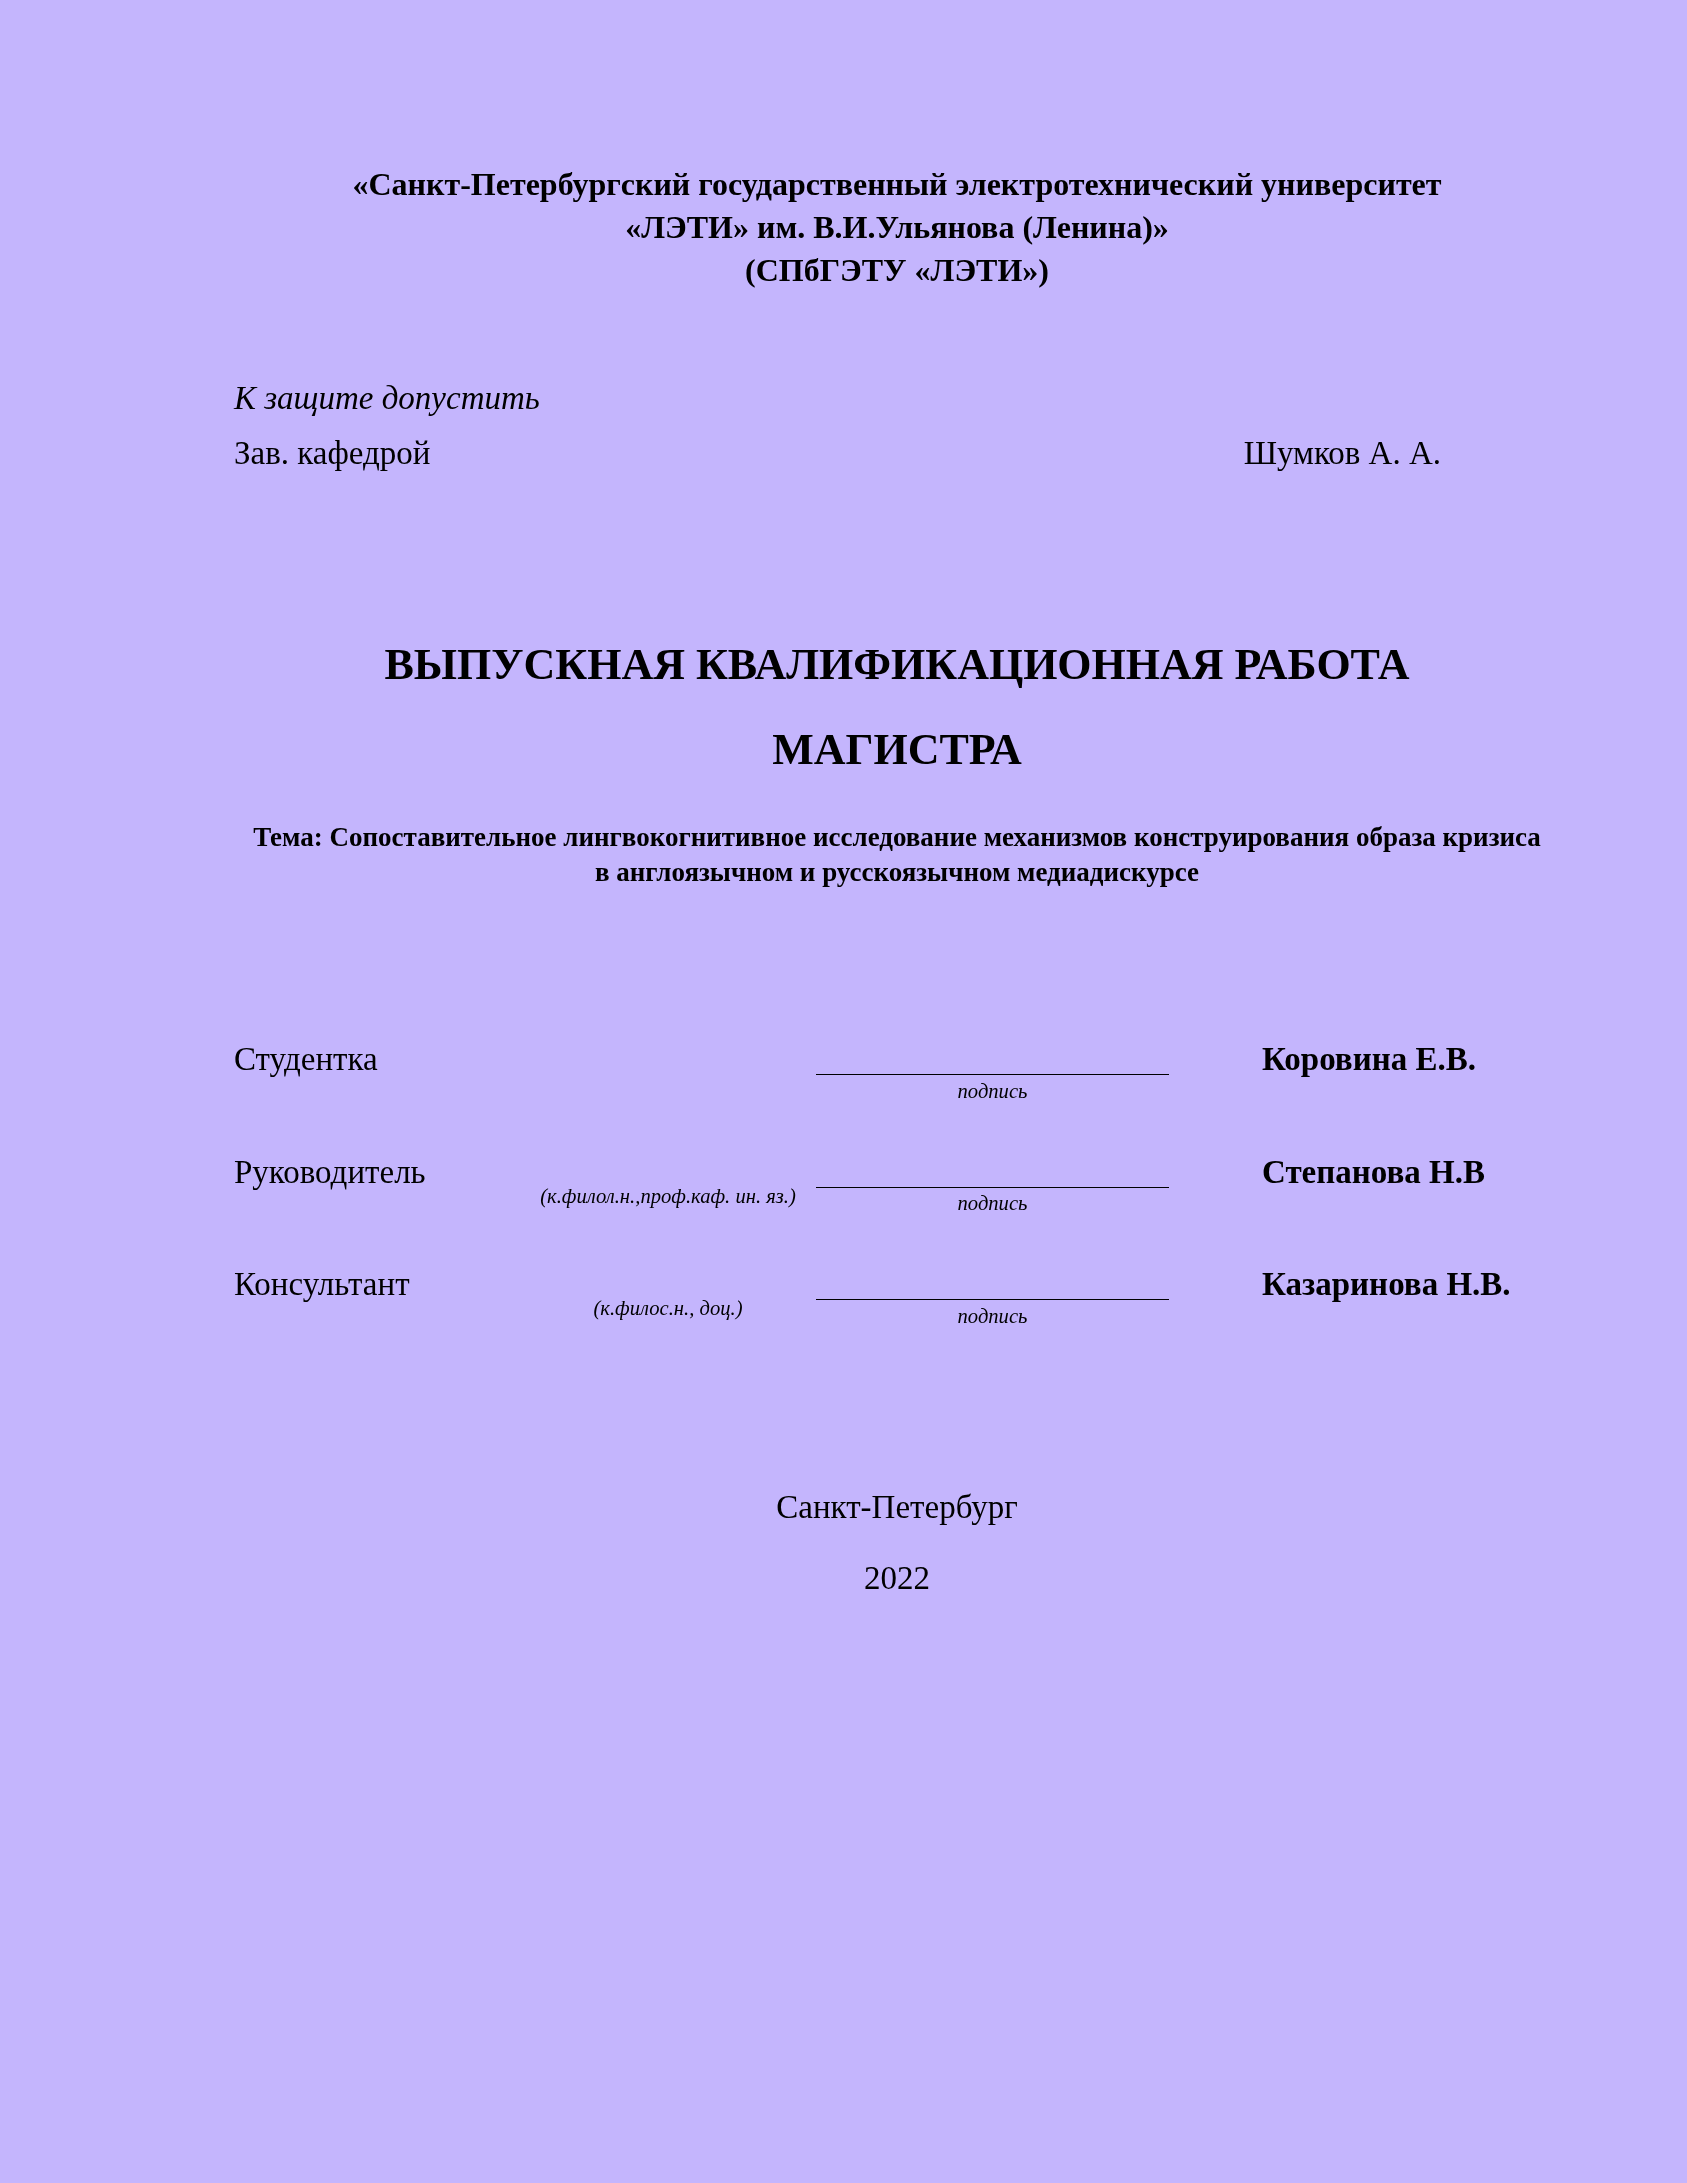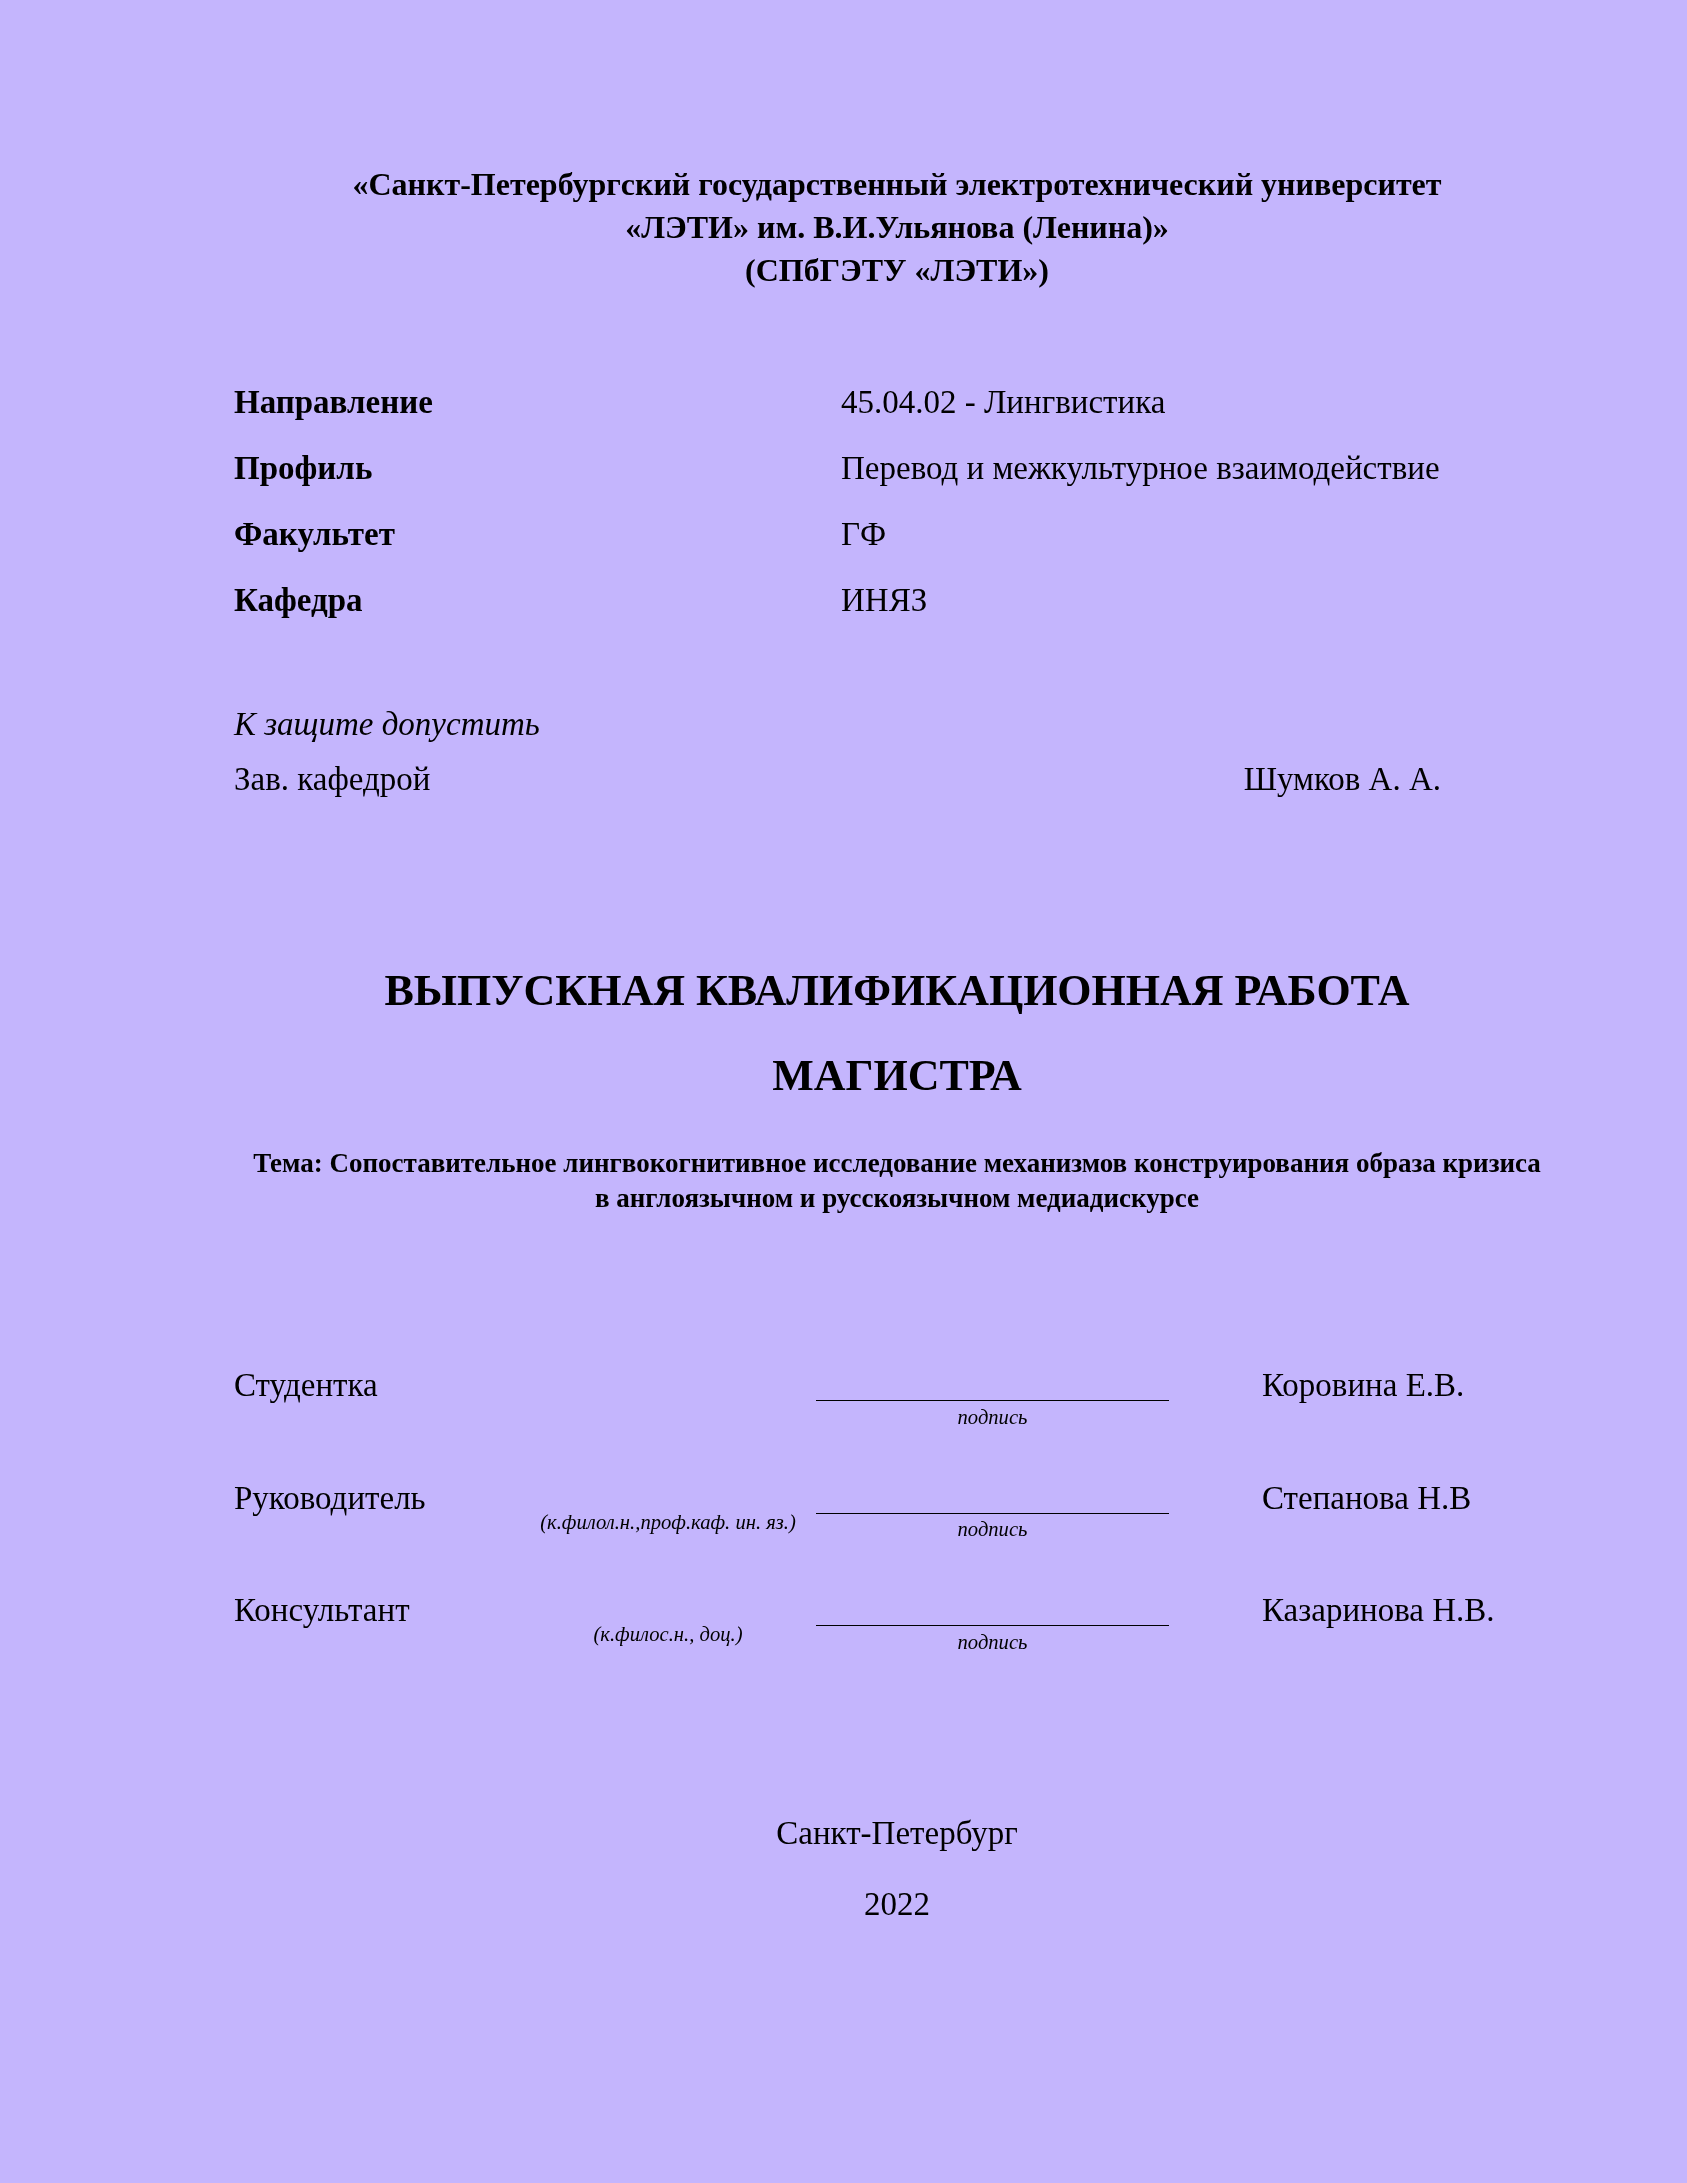--- a/index.html
+++ b/index.html
@@ -107,20 +107,21 @@
     width: 353px;
     font-size: 20.6px;
     font-style: italic;
     text-align: center;
     margin-top: 4.8px;
   }
   .sig-name {
     font-size: 33px;
     padding-left: 48px;
     padding-top: 11px;
+    font-weight: bold;
   }
   
   .doc-footer {
     margin-top: 163px;
     text-align: center;
     font-size: 33px;
     line-height: 1.0;
   }
   .footer-year { margin-top: 38px; }
 </style>
@@ -128,38 +129,20 @@
 <body>
 
 <div class="page">
 
   <div class="doc-header">
     <div>«Санкт-Петербургский государственный электротехнический университет</div>
     <div>«ЛЭТИ» им. В.И.Ульянова (Ленина)»</div>
     <div>(СПбГЭТУ «ЛЭТИ»)</div>
   </div>
 
-  <div class="fields">
-    <div class="field-row">
-      <div class="field-label">Направление</div>
-      <div class="field-value">45.04.02 - Лингвистика</div>
-    </div>
-    <div class="field-row">
-      <div class="field-label">Профиль</div>
-      <div class="field-value">Перевод и межкультурное взаимодействие</div>
-    </div>
-    <div class="field-row">
-      <div class="field-label">Факультет</div>
-      <div class="field-value">ГФ</div>
-    </div>
-    <div class="field-row">
-      <div class="field-label">Кафедра</div>
-      <div class="field-value">ИНЯЗ</div>
-    </div>
-  </div>
 
   <div class="approval">
     <div class="approval-line1">К защите допустить</div>
     <div class="approval-line2">
       <span>Зав. кафедрой</span>
       <span>Шумков А. А.</span>
     </div>
   </div>
 
   <div class="main-title">

